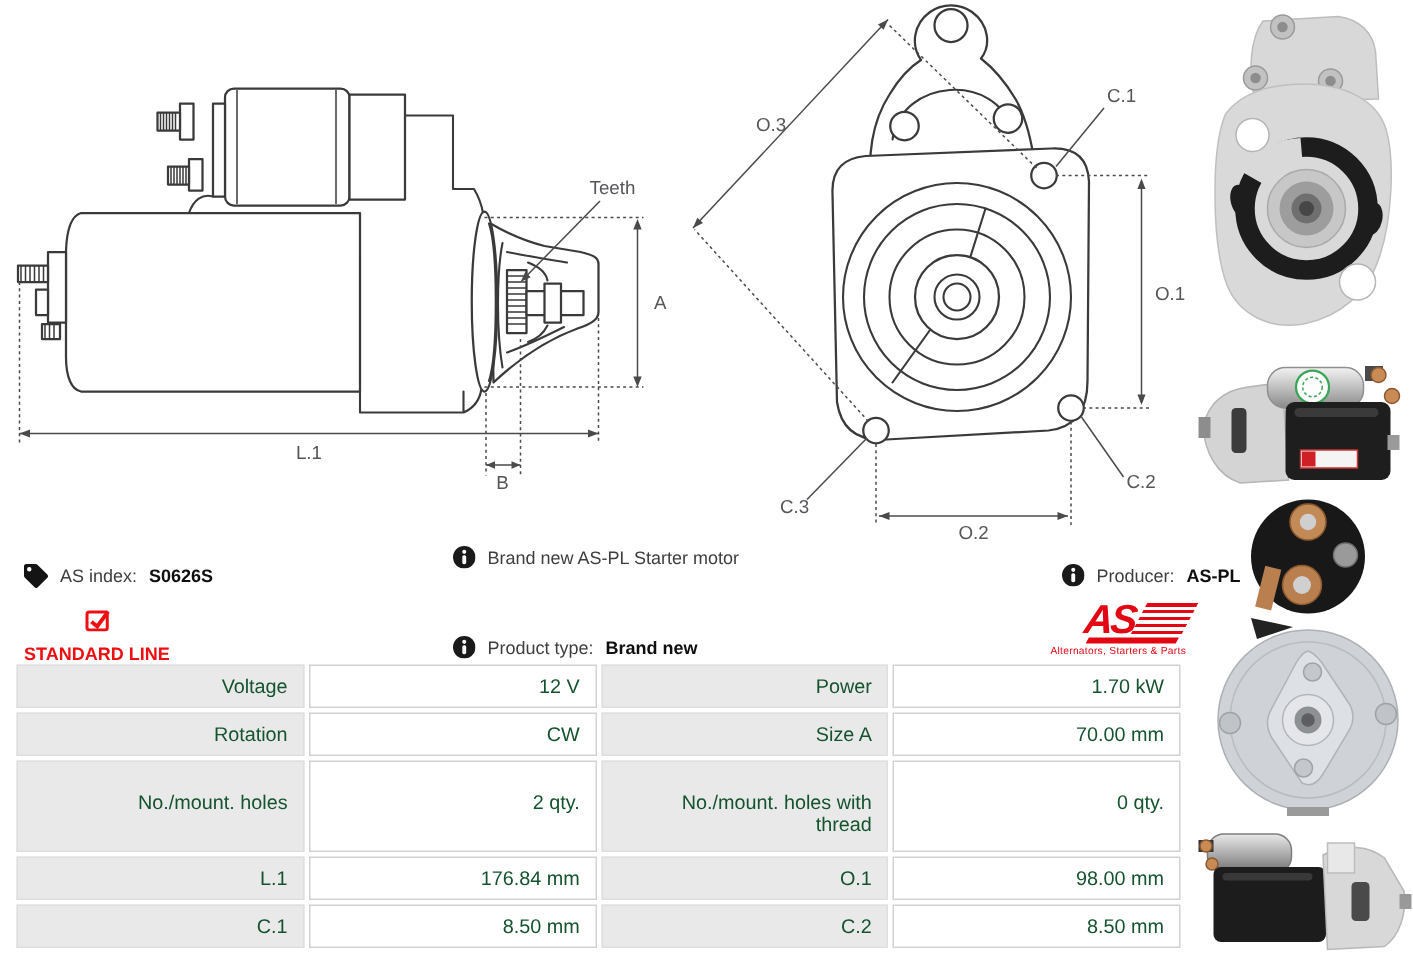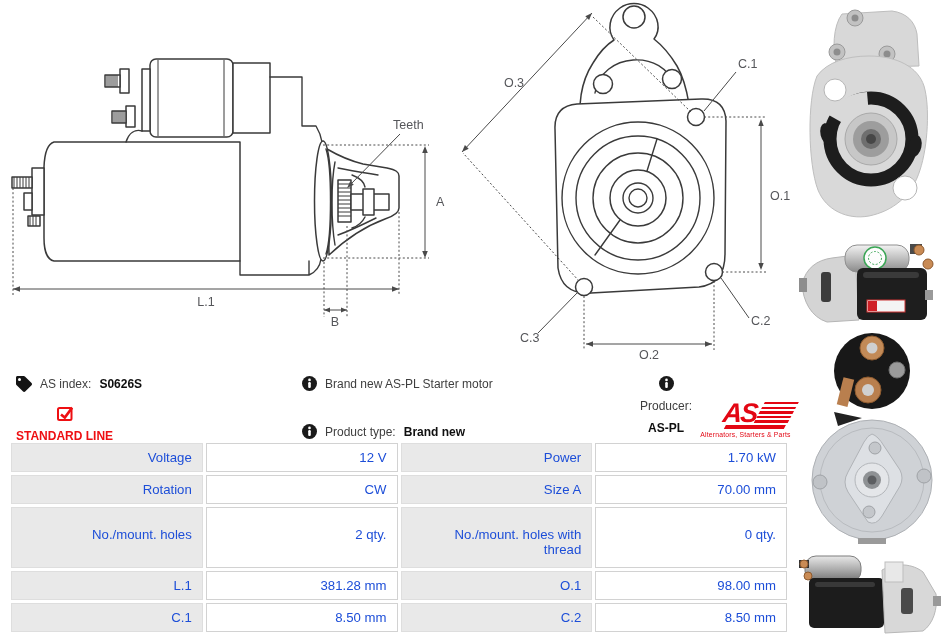--- a/index.html
+++ b/index.html
@@ -14,21 +14,21 @@
   
   .as-logo{width:95px;text-align:center;}
   .as-logo-row{display:flex;align-items:flex-end;justify-content:flex-end;height:26px;}
   .as-logo-text{font-style:italic;font-weight:bold;font-size:27px;line-height:22px;color:#e30613;letter-spacing:-2px;transform:skewX(-6deg);}
   .as-logo-stripes{display:inline-block;width:34px;height:22px;margin-left:2px;transform:skewX(-28deg);
      background:repeating-linear-gradient(180deg,#e30613 0 2.4px,#fff 2.4px 4.6px);}
   .as-logo-swoosh{height:3.5px;width:60px;background:#e30613;margin:1px 8px 2px auto;transform:skewX(-28deg);}
   .as-logo-tagline{font-size:6.8px;color:#e30613;letter-spacing:.2px;white-space:nowrap;}
   
   table.specs{position:absolute;left:8px;top:440px;width:782px;border-collapse:separate;border-spacing:3px;table-layout:fixed;}
-  table.specs td{font-size:13.2px;color:#1d4ed8;text-align:right;padding:0 10px 0 30px;height:27px;vertical-align:middle;}
+  table.specs td{font-size:13.2px;color:#14532d;text-align:right;padding:0 10px 0 30px;height:27px;vertical-align:middle;}
   td.lbl{background:#e9e9e9;border:1px solid #dedede;}
   td.val{background:#ffffff;border:1px solid #d2d2d2;margin-top:45px;}
   tr.tall td{height:40px;vertical-align:top;padding-top:19px;}
   
   .part{fill:#fff;stroke:#3a3a3a;stroke-width:1.5;stroke-linejoin:round;stroke-linecap:round;}
   .pline{fill:none;stroke:#3a3a3a;stroke-width:1.4;stroke-linejoin:round;stroke-linecap:round;}
   .pthin{fill:none;stroke:#3a3a3a;stroke-width:1;}
   .dim{fill:none;stroke:#4a4a4a;stroke-width:1;}
   .dot{fill:none;stroke:#4a4a4a;stroke-width:1;stroke-dasharray:2 2.2;}
   .arr{fill:#4a4a4a;stroke:none;}
@@ -159,40 +159,40 @@
   </div>
 
   <div class="abs info-item" style="left:16px;top:404px;flex-direction:column;">
     <svg class="ico" width="17" height="17" viewBox="0 0 17 17">
       <rect x="2" y="4" width="13.5" height="12" rx="1.5" fill="none" stroke="#ee0f12" stroke-width="2"></rect>
       <polyline points="5,10.5 8.8,13.6 16.2,3.6" fill="none" stroke="#ee0f12" stroke-width="2.6"></polyline>
     </svg>
     <span class="std-line">STANDARD LINE</span>
   </div>
 
-  <div class="abs info-item" style="left:302px;top:376px;">
+  <div class="abs info-item" style="left:302px;top:364px;">
     <svg class="ico" width="15" height="15" viewBox="0 0 15 15">
       <circle cx="7.5" cy="7.5" r="7.5" fill="#1a1a1a"></circle>
       <circle cx="7.5" cy="3.9" r="1.35" fill="#fff"></circle>
       <rect x="6.2" y="6.1" width="2.6" height="6" rx="1.1" fill="#fff"></rect>
     </svg>
     <span>Brand new AS-PL Starter motor</span>
   </div>
 
   <div class="abs info-item" style="left:302px;top:404px;margin-top:20px;">
     <svg class="ico" width="15" height="15" viewBox="0 0 15 15">
       <circle cx="7.5" cy="7.5" r="7.5" fill="#1a1a1a"></circle>
       <circle cx="7.5" cy="3.9" r="1.35" fill="#fff"></circle>
       <rect x="6.2" y="6.1" width="2.6" height="6" rx="1.1" fill="#fff"></rect>
     </svg>
     <span>Product type:</span>
     <span class="val">Brand new</span>
   </div>
 
-  <div class="abs info-item" style="left:640px;top:376px;flex-direction:column;">
+  <div class="abs info-item" style="left:708px;top:376px;">
     <svg class="ico" width="15" height="15" viewBox="0 0 15 15">
       <circle cx="7.5" cy="7.5" r="7.5" fill="#1a1a1a"></circle>
       <circle cx="7.5" cy="3.9" r="1.35" fill="#fff"></circle>
       <rect x="6.2" y="6.1" width="2.6" height="6" rx="1.1" fill="#fff"></rect>
     </svg>
     <span>Producer:</span>
     <span class="val">AS-PL</span>
   </div>
 
   <div class="abs as-logo" style="left:698px;top:398px;">
@@ -219,21 +219,21 @@
       <td class="val">70.00 mm</td>
     </tr>
     <tr class="tall">
       <td class="lbl">No./mount. holes</td>
       <td class="val">2 qty.</td>
       <td class="lbl">No./mount. holes with thread</td>
       <td class="val">0 qty.</td>
     </tr>
     <tr>
       <td class="lbl">L.1</td>
-      <td class="val">381.28 mm</td>
+      <td class="val">176.84 mm</td>
       <td class="lbl">O.1</td>
       <td class="val">98.00 mm</td>
     </tr>
     <tr>
       <td class="lbl">C.1</td>
       <td class="val">8.50 mm</td>
       <td class="lbl">C.2</td>
       <td class="val">8.50 mm</td>
     </tr>
   </tbody>

